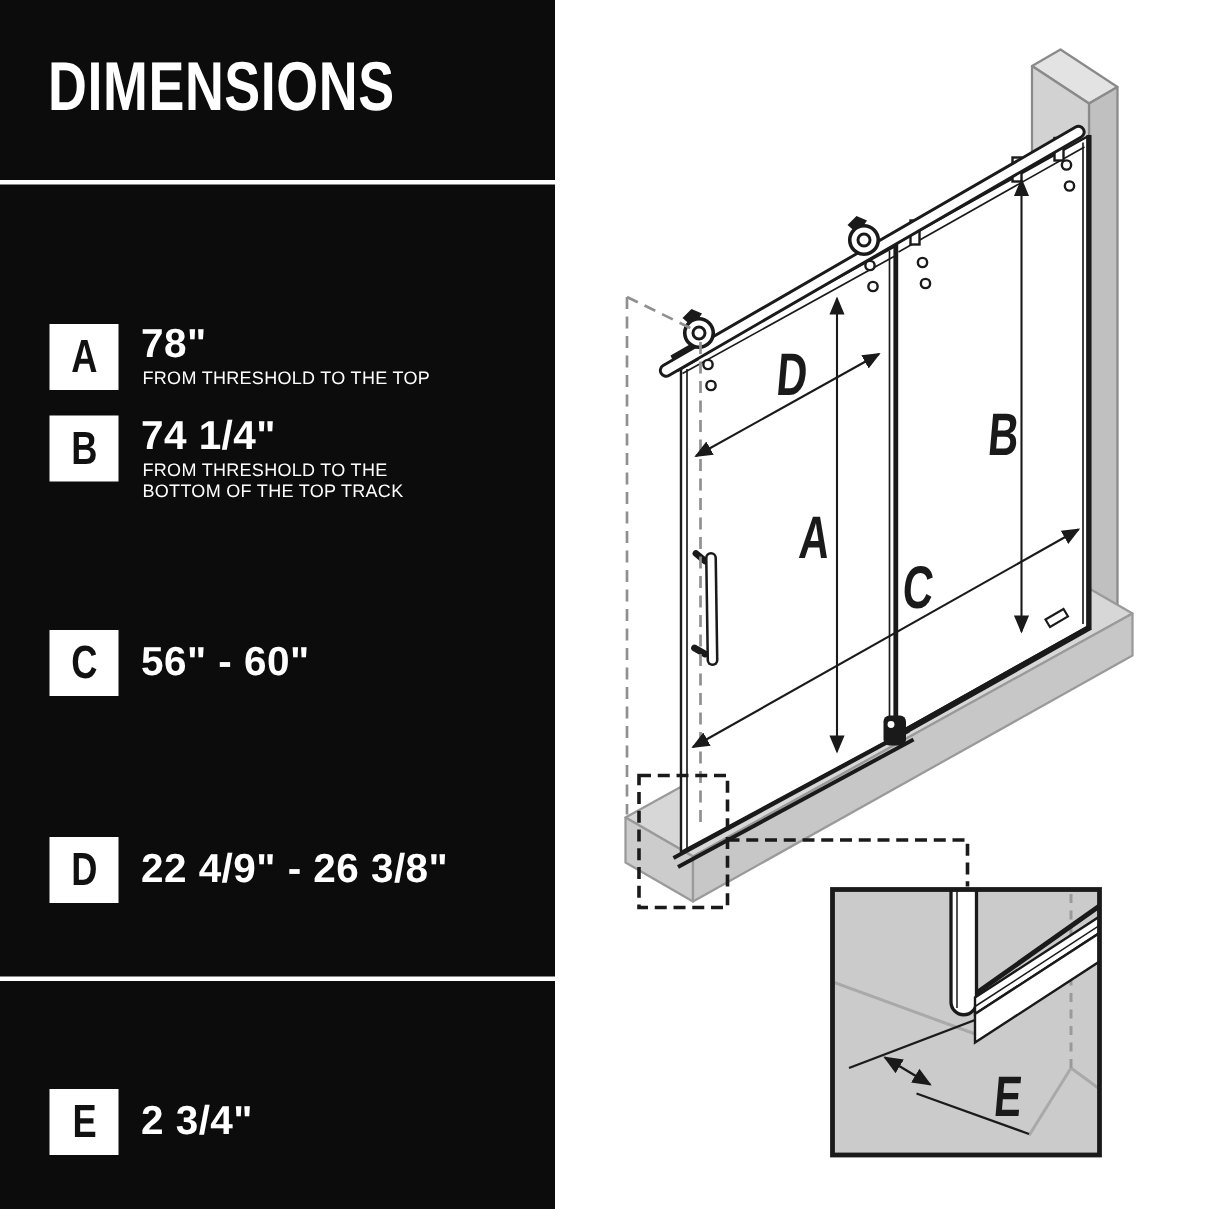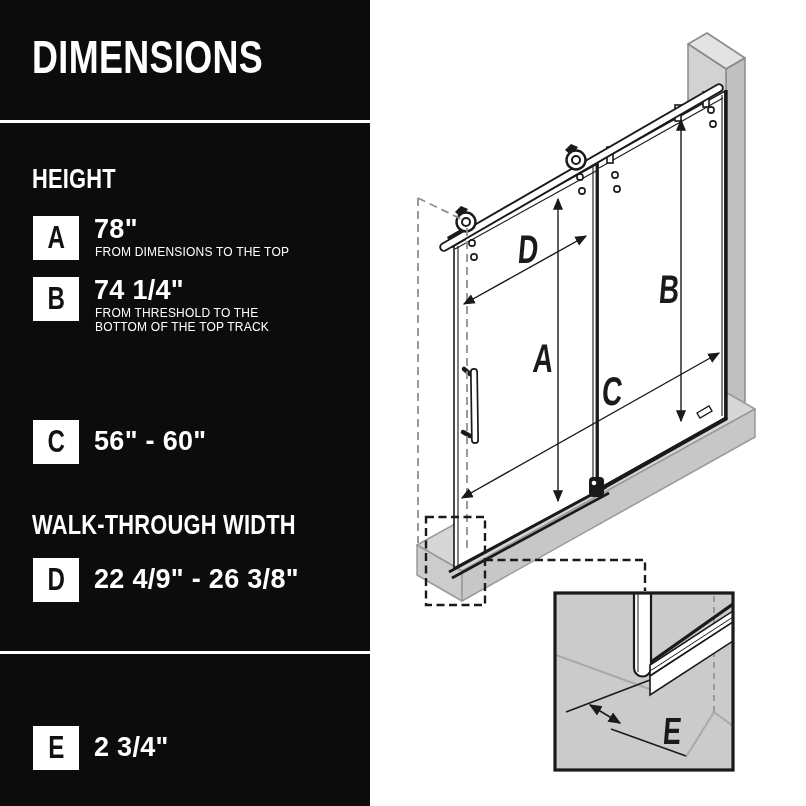--- a/index.html
+++ b/index.html
@@ -25,51 +25,45 @@
 <body>
 
 <div class="stage">
 
   <div class="panel">
     <div class="title">
       <span class="cond">DIMENSIONS</span>
     </div>
     <div class="divider" style="top:120px"></div>
 
-    <div class="heading" style="top:163px">
-      <span class="cond">HEIGHT</span>
-    </div>
 
     <div class="row" style="top:216px">
       <div class="badge">
         <span>A</span>
       </div>
       <div class="val">78"</div>
-      <div class="desc">FROM DIMENSIONS TO THE TOP</div>
+      <div class="desc">FROM THRESHOLD TO THE TOP</div>
     </div>
 
     <div class="row" style="top:277px">
       <div class="badge">
         <span>B</span>
       </div>
       <div class="val">74 1/4"</div>
       <div class="desc">FROM THRESHOLD TO THE BOTTOM OF THE TOP TRACK</div>
     </div>
 
 
     <div class="row" style="top:420px">
       <div class="badge">
         <span>C</span>
       </div>
       <div class="val" style="top:6px">56" - 60"</div>
     </div>
 
-    <div class="heading" style="top:509px">
-      <span class="cond">WALK-THROUGH WIDTH</span>
-    </div>
 
     <div class="row" style="top:558px">
       <div class="badge">
         <span>D</span>
       </div>
       <div class="val" style="top:6px">22 4/9" - 26 3/8"</div>
     </div>
 
     <div class="divider" style="top:651px"></div>
 

